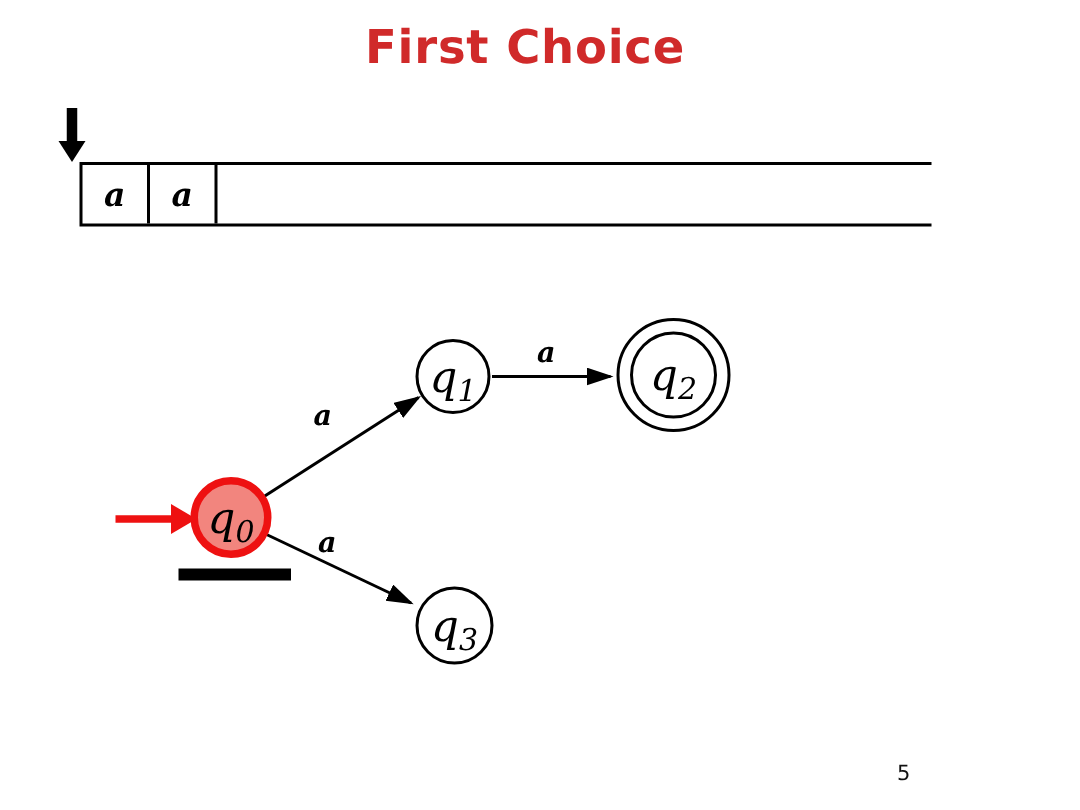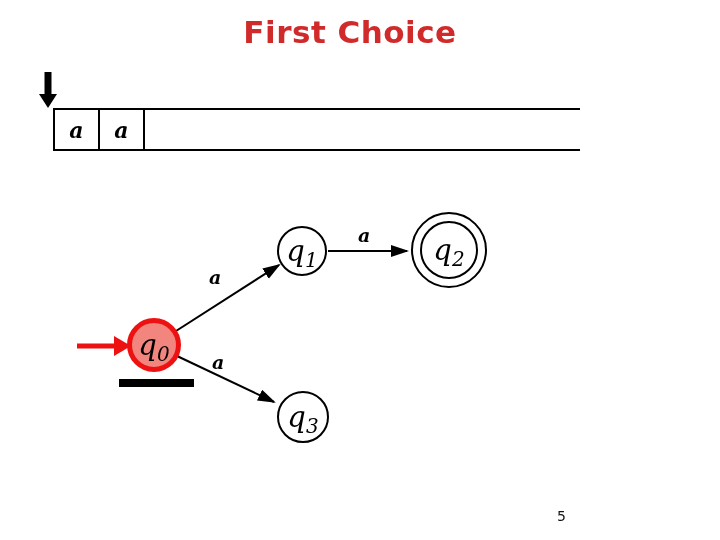--- a/index.html
+++ b/index.html
@@ -3,20 +3,21 @@
 <meta charset="utf-8">
 <style>
   html, body { margin: 0; padding: 0; background: #fff; }
   .slide {
     position: relative;
     width: 580px;
     height: 540px;
     background: #ffffff;
     overflow: hidden;
     font-family: "DejaVu Sans", sans-serif;
+    padding-left: 41px;
   }
 
   
   .title {
     position: absolute;
     left: 0;
     top: 14px;
     width: 700px;
     text-align: center;
     font-family: "DejaVu Sans", sans-serif;

